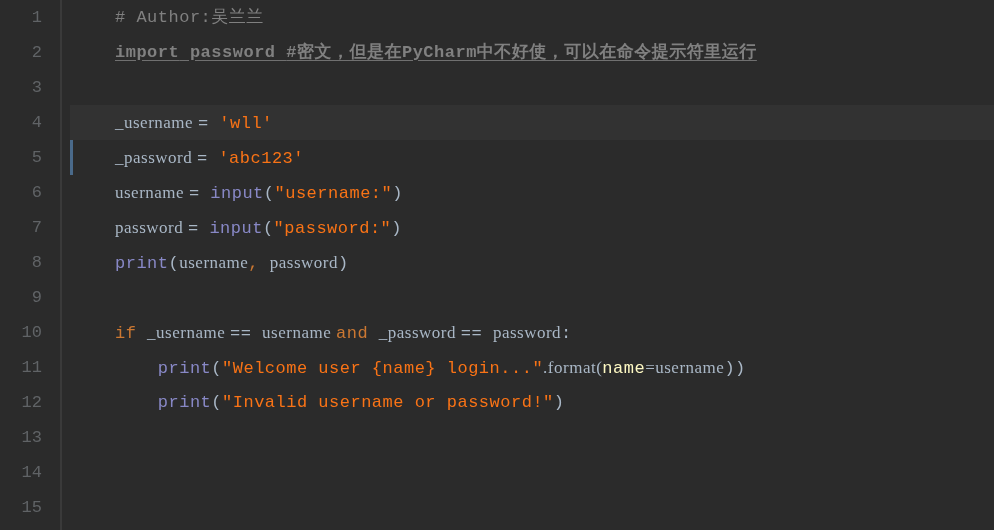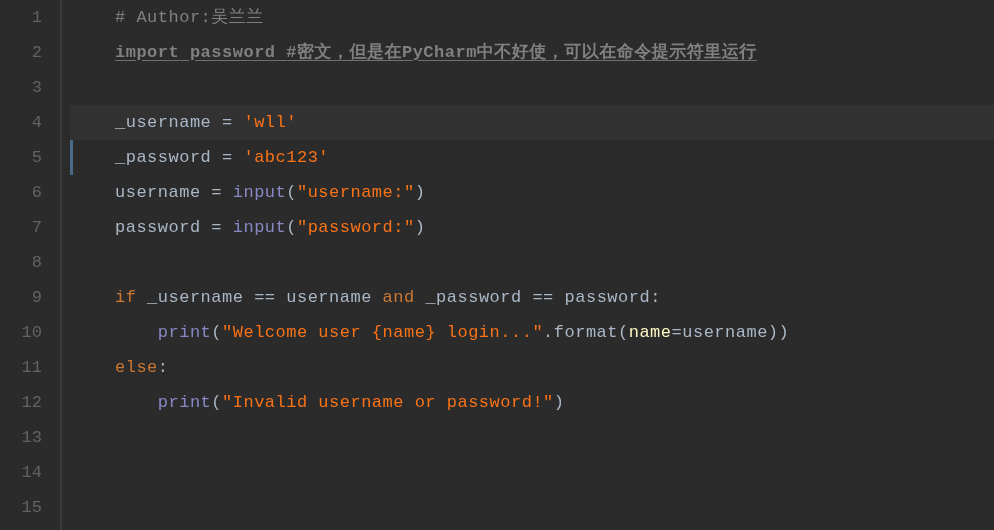--- a/index.html
+++ b/index.html
@@ -50,21 +50,21 @@
     top: 140px;
     width: 3px;
     height: 35px;
     background: #4a6a8a;
   }
   
   .c-comment { color: #808080; }
   .c-comment-u { color: #808080; text-decoration: underline; text-decoration-color: #707070; text-underline-offset: 3px; font-weight: bold; }
   .c-keyword { color: #cc7832; }
   .c-string { color: #f97316; }
-  .c-default { color: #a9b7c6; }
+  .c-default { color: #a9b7c6; font-family: Liberation Serif, serif; }
   .c-builtin { color: #8888c6; text-align: right; }
   .c-paren { color: #a9b7c6; }
   .c-kwarg { color: #fef9c3; }
   .c-op { color: #a9b7c6; }
   .indent { display:inline-block; white-space: pre; }
 </style>
 </head>
 <body>
 
 <div class="gutter">
@@ -98,25 +98,25 @@
 
   <div class="line code-line highlight-bg"><span class="c-default">_username </span><span class="c-op">= </span><span class="c-string">'wll'</span></div>
 
   <div class="line code-line"><span class="c-default">_password </span><span class="c-op">= </span><span class="c-string">'abc123'</span></div>
 
   <div class="line code-line"><span class="c-default">username </span><span class="c-op">= </span><span class="c-builtin">input</span><span class="c-paren">(</span><span class="c-string">"username:"</span><span class="c-paren">)</span></div>
 
 
   <div class="line code-line"><span class="c-default">password </span><span class="c-op">= </span><span class="c-builtin">input</span><span class="c-paren">(</span><span class="c-string">"password:"</span><span class="c-paren">)</span></div>
 
+  <div class="line code-line"><span class="c-builtin">print</span><span class="c-paren">(</span><span class="c-default">username</span><span class="c-keyword">, </span><span class="c-default">password</span><span class="c-paren">)</span></div>
 
   <div class="line code-line"></div>
 
   <div class="line code-line"><span class="c-keyword">if </span><span class="c-default">_username </span><span class="c-op">== </span><span class="c-default">username </span><span class="c-keyword">and </span><span class="c-default">_password </span><span class="c-op">== </span><span class="c-default">password</span><span class="c-op">:</span></div>
 
   <div class="line code-line"><span class="indent">    </span><span class="c-builtin">print</span><span class="c-paren">(</span><span class="c-string">"Welcome user {name} login..."</span><span class="c-default">.format(</span><span class="c-kwarg">name</span><span class="c-default">=</span><span class="c-default">username</span><span class="c-paren">))</span></div>
 
-  <div class="line code-line"><span class="c-keyword">else</span><span class="c-op">:</span></div>
 
   <div class="line code-line"><span class="indent">    </span><span class="c-builtin">print</span><span class="c-paren">(</span><span class="c-string">"Invalid username or password!"</span><span class="c-paren">)</span></div>
 
   <div class="line code-line"></div>
 </div>
 
 </body></html>

